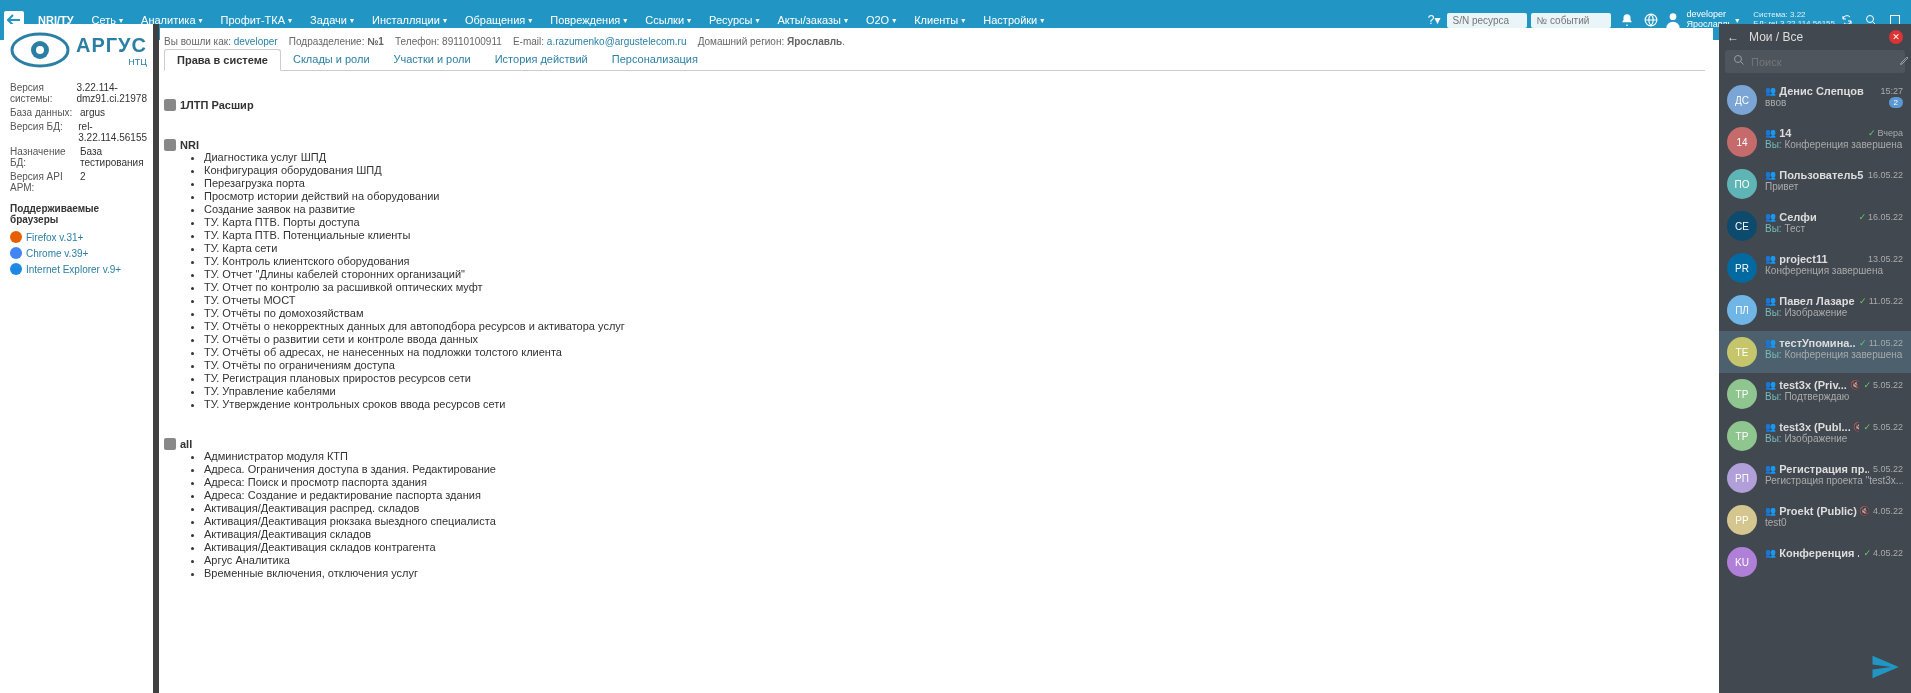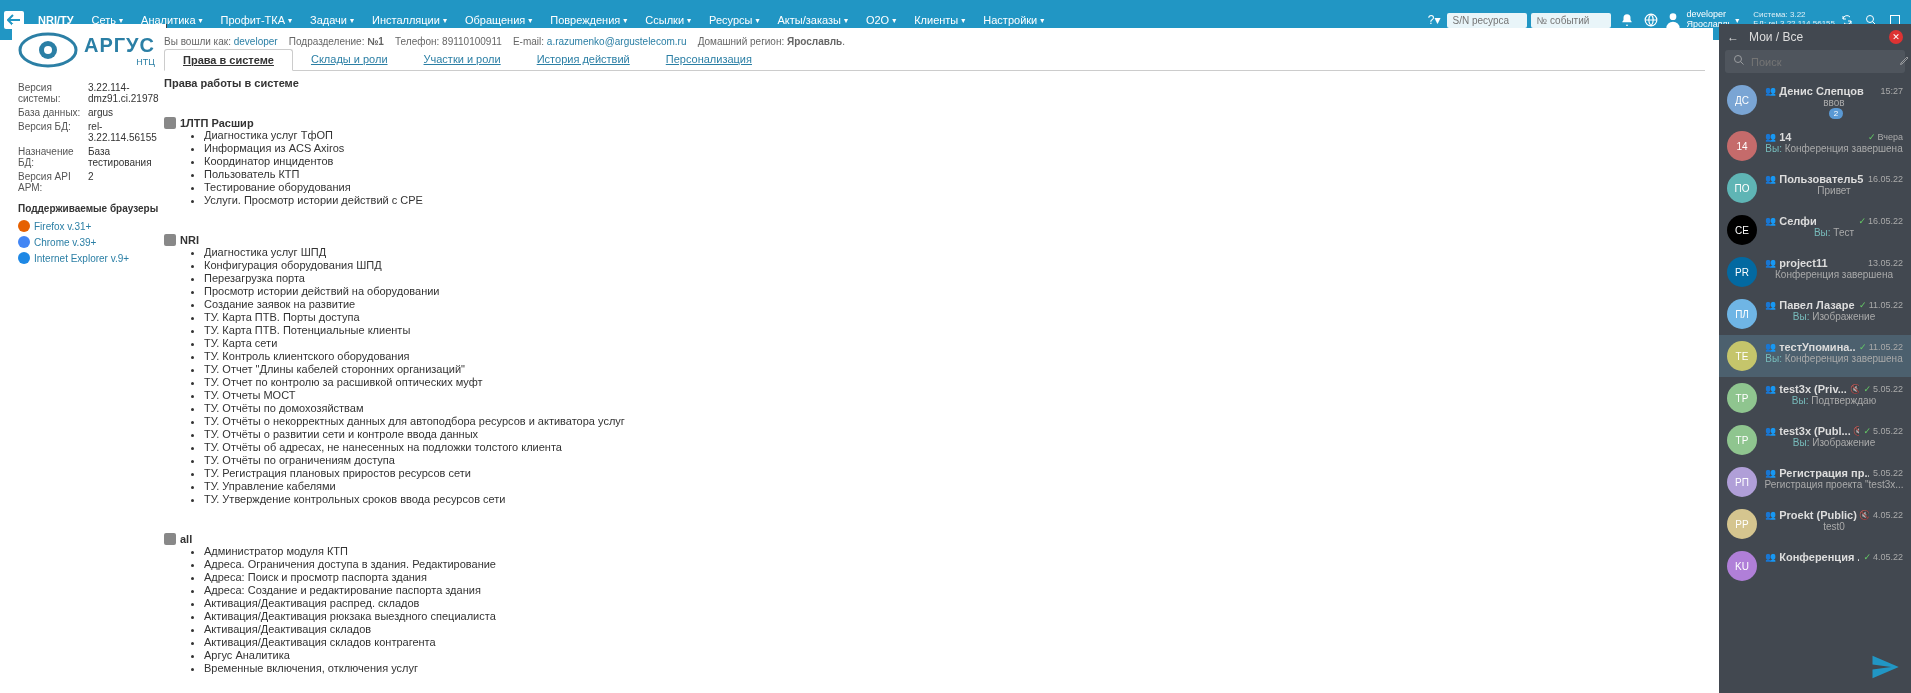--- a/index.html
+++ b/index.html
@@ -11,39 +11,39 @@
 .topbar .nav-item .caret { margin-left: 3px; font-size: 8px; }
 .topbar .nav-item.home { font-weight: bold; }
 .topbar .help { margin-left: 8px; padding: 4px 6px; }
 .topbar input { background: rgba(255,255,255,0.9); border: none; padding: 2px 6px; font-size: 10px; width: 80px; margin-right: 4px; border-radius: 2px; }
 .topbar .icon-btn { width: 24px; height: 20px; display: flex; align-items: center; justify-content: center; cursor: pointer; }
 .topbar .user-block { display: flex; align-items: center; margin-right: 6px; }
 .topbar .user-avatar { width: 20px; height: 20px; margin-right: 4px; }
 .topbar .user-text { font-size: 9px; line-height: 1.1; }
 .topbar .sys-text { font-size: 8px; line-height: 1.1; margin-left: 8px; color: rgba(255,255,255,0.85); }
 
-.left-panel { position: absolute; left: 12px; top: 24px; bottom: 0; width: 155px; background: #fff; border-right: 1px solid #404040; padding: 6px; }
+.left-panel { position: absolute; left: 4px; top: 24px; bottom: 0; width: 155px; background: #fff; border-right: 6px solid #404040; padding: 6px; }
 .left-panel .logo-area { display: flex; align-items: center; margin-bottom: 12px; }
 .left-panel .eye-logo { width: 60px; height: 40px; }
 .left-panel .logo-text { margin-left: 6px; }
 .left-panel .logo-text .brand { color: #2b7fa5; font-size: 20px; font-weight: bold; letter-spacing: 1px; }
 .left-panel .logo-text .sub { color: #2b7fa5; font-size: 9px; text-align: right; }
 .left-panel .info-row { display: flex; font-size: 10px; margin-bottom: 3px; }
 .left-panel .info-label { width: 70px; color: #555; }
 .left-panel .info-val { flex: 1; color: #333; }
 .left-panel .section-h { font-weight: bold; font-size: 10px; margin-top: 10px; margin-bottom: 6px; }
 .left-panel .browser-row { display: flex; align-items: center; font-size: 10px; margin-bottom: 4px; color: #2b7fa5; cursor: pointer; }
 .left-panel .browser-row .bicon { width: 12px; height: 12px; margin-right: 4px; border-radius: 50%; }
 
 .main { position: absolute; left: 160px; right: 198px; top: 28px; bottom: 0; background: #fff; padding: 8px 8px 8px 4px; overflow: hidden; }
 .main .greeting { font-size: 18px; color: #444; margin-bottom: 6px; }
 .main .meta-row { font-size: 10px; color: #666; margin-bottom: 2px; }
 .main .meta-row a { color: #2b7fa5; text-decoration: none; }
 .main .tabs { display: flex; border-bottom: 1px solid #ccc; font-size: 11px; }
-.main .tabs .tab { padding: 4px 18px; color: #2b7fa5; cursor: pointer; text-decoration: underline; }
+.main .tabs .tab { padding: 4px 12px; color: #2b7fa5; cursor: pointer; }
 .main .tabs .tab.active { background: #fff; border: 1px solid #ccc; border-bottom: 1px solid #fff; margin-bottom: -1px; font-weight: bold; color: #333; border-radius: 3px 3px 0 0; }
 .main .section-title { font-size: 11px; font-weight: bold; margin: 6px 0; }
 .main .group-h { font-weight: bold; font-size: 11px; margin-top: 28px; display: flex; align-items: center; }
 .main .group-h .picon { width: 12px; height: 12px; background: #888; border-radius: 2px; margin-right: 4px; display: inline-block; }
 .main ul { list-style: disc; margin-left: 40px; font-size: 11px; }
 .main ul li { margin-bottom: 1px; color: #333; }
 
 .right-panel { position: absolute; right: 0; top: 24px; bottom: 0; width: 192px; background: #424850; color: #ddd; display: flex; flex-direction: column; }
 .right-panel .rp-header { display: flex; align-items: center; padding: 6px 8px; font-size: 12px; }
 .right-panel .rp-header .back { margin-right: 10px; cursor: pointer; }
@@ -53,21 +53,21 @@
 .right-panel .rp-search .sicon { margin-right: 6px; opacity: 0.6; }
 .right-panel .rp-search .editicon { margin-left: 6px; opacity: 0.6; cursor: pointer; }
 .right-panel .chat-list { flex: 1; overflow-y: auto; margin-top: 6px; }
 .right-panel .chat-item { display: flex; padding: 6px 8px; cursor: pointer; }
 .right-panel .chat-item.active { background: rgba(85, 120, 140, 0.5); }
 .right-panel .avatar { width: 30px; height: 30px; border-radius: 50%; display: flex; align-items: center; justify-content: center; font-size: 10px; color: #fff; margin-right: 8px; flex-shrink: 0; }
 .right-panel .chat-body { flex: 1; min-width: 0; }
 .right-panel .chat-top { display: flex; align-items: center; font-size: 11px; }
 .right-panel .chat-name { font-weight: bold; white-space: nowrap; overflow: hidden; text-overflow: ellipsis; flex: 1; display: flex; align-items: center; gap: 3px; }
 .right-panel .chat-time { font-size: 9px; color: #aaa; margin-left: 4px; display: flex; align-items: center; gap: 2px; }
-.right-panel .chat-last { font-size: 10px; color: #aaa; white-space: nowrap; overflow: hidden; text-overflow: ellipsis; display: flex; justify-content: space-between; align-items: center; flex-direction: column; }
+.right-panel .chat-last { font-size: 10px; color: #aaa; white-space: nowrap; overflow: hidden; text-overflow: ellipsis; display: flex; justify-content: space-between; align-items: flex-start; }
 .right-panel .chat-last .you { color: #7bb; }
 .right-panel .badge { background: #5a99d4; color: #fff; border-radius: 8px; font-size: 8px; padding: 1px 5px; margin-left: 4px; }
 .right-panel .check { color: #6c6; font-size: 9px; }
 .right-panel .group-icon { font-size: 9px; }
 .right-panel .mute-icon { font-size: 9px; opacity: 0.6; }
 
 .send-float { position: absolute; right: 8px; bottom: 8px; width: 36px; height: 36px; color: #2196c4; display: flex; align-items: center; justify-content: center; cursor: pointer; font-size: 24px; }
 </style>
 </head>
 <body>
@@ -191,31 +191,22 @@
     &nbsp;&nbsp;&nbsp;<span>E-mail: </span><a>a.razumenko@argustelecom.ru</a>
     &nbsp;&nbsp;&nbsp;<span>Домашний регион: </span><b>Ярославль</b>.
   </div>
   <div class="tabs" id="tabs-row">
       <div class="tab active">Права в системе</div>
       <div class="tab">Склады и роли</div>
       <div class="tab">Участки и роли</div>
       <div class="tab">История действий</div>
       <div class="tab">Персонализация</div>
     </div>
-  <div class="section-title">Права работы в системе</div>
   <div id="groups">
       <div class="group-h"><span class="picon"></span>1ЛТП Расшир</div>
-      <ul>
-        <li>Диагностика услуг ТфОП</li>
-        <li>Информация из ACS Axiros</li>
-        <li>Координатор инцидентов</li>
-        <li>Пользователь КТП</li>
-        <li>Тестирование оборудования</li>
-        <li>Услуги. Просмотр истории действий с CPE</li>
-      </ul>
       <div class="group-h"><span class="picon"></span>NRI</div>
       <ul>
         <li>Диагностика услуг ШПД</li>
         <li>Конфигурация оборудования ШПД</li>
         <li>Перезагрузка порта</li>
         <li>Просмотр истории действий на оборудовании</li>
         <li>Создание заявок на развитие</li>
         <li>ТУ. Карта ПТВ. Порты доступа</li>
         <li>ТУ. Карта ПТВ. Потенциальные клиенты</li>
         <li>ТУ. Карта сети</li>
@@ -300,21 +291,21 @@
           <div class="chat-top">
             <div class="chat-name"><span class="group-icon">👥</span> Пользователь5</div>
             <div class="chat-time">16.05.22</div>
           </div>
           <div class="chat-last">
             <span>Привет</span>
           </div>
         </div>
       </div>
       <div class="chat-item">
-        <div class="avatar" style="background:#000000">СЕ</div>
+        <div class="avatar" style="background:#0c4a6e">СЕ</div>
         <div class="chat-body">
           <div class="chat-top">
             <div class="chat-name"><span class="group-icon">👥</span> Селфи</div>
             <div class="chat-time"><span class="check">✓</span> 16.05.22</div>
           </div>
           <div class="chat-last">
             <span><span class="you">Вы:</span> Тест</span>
           </div>
         </div>
       </div>

